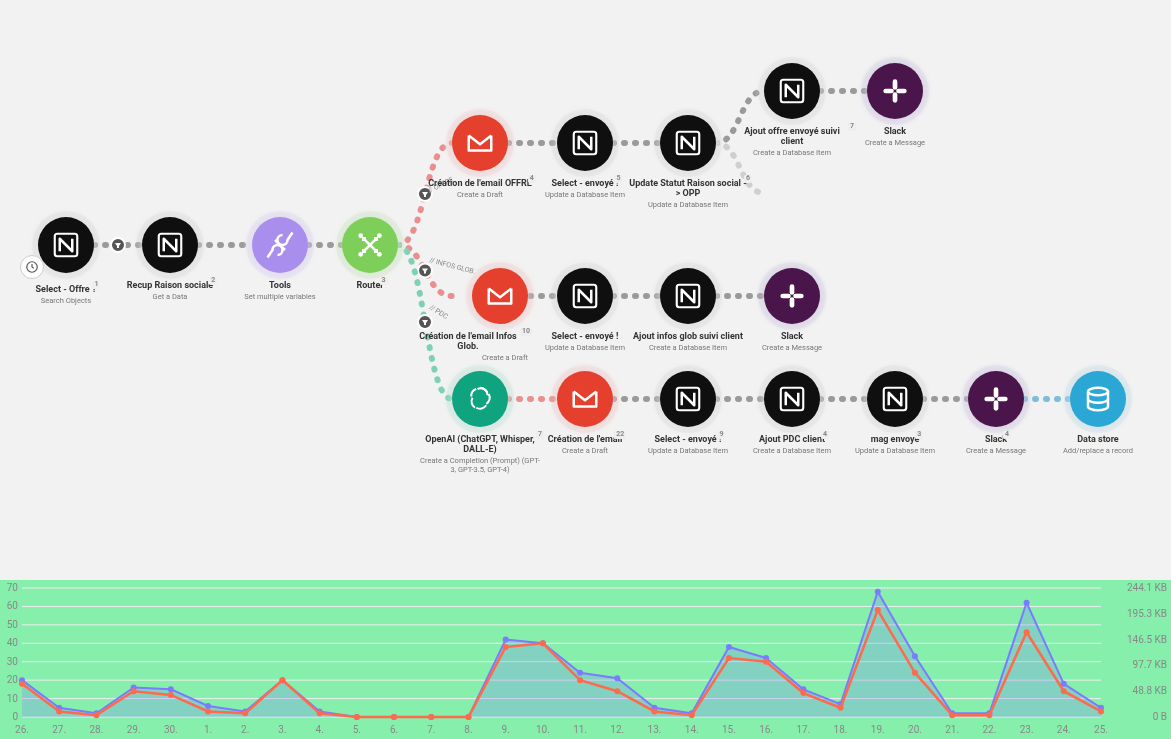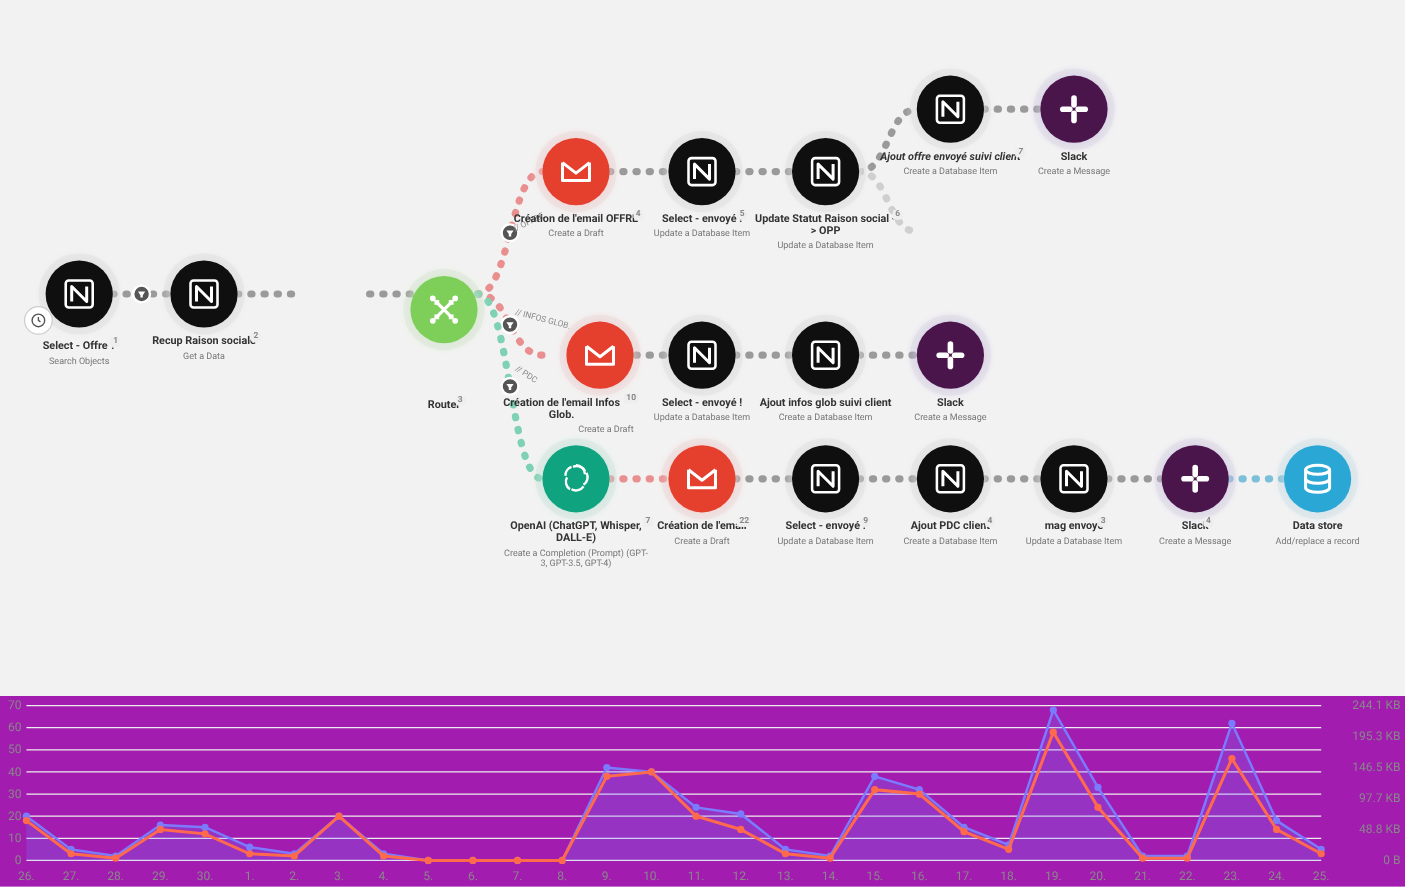--- a/index.html
+++ b/index.html
@@ -102,21 +102,21 @@
   .route-label {
     font-size: 7px;
     fill: #888;
   }
   
   #chart {
     position: absolute;
     left: 0; bottom: 0;
     width: 1171px;
     height: 159px;
-    background: #a21caf;
+    background: #86efac;
   }
   #chart svg { width: 100%; height: 100%; }
   .ytick, .xtick, .ytickR { font-size: 10px; fill: #888; }
   .grid { stroke: #eee; stroke-width: 1; }
   .areaB { fill: rgba(120,120,255,0.25); }
   .lineB { stroke: #7b7bff; stroke-width: 2; fill: none; }
   .dotB  { fill: #7b7bff; }
   .lineR { stroke: #ff6a4d; stroke-width: 2.5; fill: none; }
   .dotR  { fill: #ff6a4d; }
 </style>
@@ -178,21 +178,32 @@
       <div class="circle" style="background: rgb(15, 15, 15);">
         <svg width="30" height="30" viewBox="0 0 24 24">
           <rect x="3" y="3" width="18" height="18" rx="2" fill="none" stroke="#fff" stroke-width="1.7"></rect>
           <path d="M7 17 V7 L17 17 V7" stroke="#fff" stroke-width="2" fill="none" stroke-linejoin="round"></path>
         </svg>
         <div class="halo" style="background: radial-gradient(circle, rgb(230, 230, 230) 35%, transparent 70%);"></div>
       </div>
       <div class="title" style="position: relative;">Recup Raison sociale<span class="badge">2</span><span class="badge">2</span></div>
       <div class="subtitle">Get a Data</div>
     </div>
-    <div class="node" style="left: 370px; top: 230px; gap: 40px;">
+    <div class="node" style="left: 280px; top: 217px;">
+      <div class="circle" style="background: rgb(169, 142, 237);">
+        <svg width="30" height="30" viewBox="0 0 24 24">
+          <path d="M14 4 a4 4 0 1 0 4 4 L22 2 M10 20 a4 4 0 1 0 -4 -4 L2 22" stroke="#fff" stroke-width="2" fill="none"></path>
+          <path d="M8 8 L16 16" stroke="#fff" stroke-width="2"></path>
+        </svg>
+        <div class="halo" style="background: radial-gradient(circle, rgb(230, 220, 255) 35%, transparent 70%);"></div>
+      </div>
+      <div class="title">Tools</div>
+      <div class="subtitle">Set multiple variables</div>
+    </div>
+    <div class="node" style="left: 370px; top: 217px;">
       <div class="circle" style="background: rgb(126, 207, 90);">
         <svg width="32" height="32" viewBox="0 0 24 24">
           <circle cx="5" cy="5" r="1.8" fill="#fff"></circle>
           <circle cx="19" cy="5" r="1.8" fill="#fff"></circle>
           <circle cx="5" cy="19" r="1.8" fill="#fff"></circle>
           <circle cx="19" cy="19" r="1.8" fill="#fff"></circle>
           <path d="M7 7 L17 17 M17 7 L7 17" stroke="#fff" stroke-width="2" marker-end=""></path>
           <path d="M15 17 L17 17 L17 15 M9 7 L7 7 L7 9 M15 7 L17 7 L17 9 M9 17 L7 17 L7 15" stroke="#fff" stroke-width="2" fill="none"></path>
         </svg>
         <div class="halo" style="background: radial-gradient(circle, rgb(217, 242, 207) 35%, transparent 70%);"></div>
@@ -232,21 +243,21 @@
       <div class="subtitle">Update a Database Item</div>
     </div>
     <div class="node" style="left: 792px; top: 63px;">
       <div class="circle" style="background: rgb(15, 15, 15);">
         <svg width="30" height="30" viewBox="0 0 24 24">
           <rect x="3" y="3" width="18" height="18" rx="2" fill="none" stroke="#fff" stroke-width="1.7"></rect>
           <path d="M7 17 V7 L17 17 V7" stroke="#fff" stroke-width="2" fill="none" stroke-linejoin="round"></path>
         </svg>
         <div class="halo" style="background: radial-gradient(circle, rgb(230, 230, 230) 35%, transparent 70%);"></div>
       </div>
-      <div class="title" style="position: relative; font-style: italic;">Ajout offre envoyé suivi client<span class="badge">7</span><span class="badge">7</span></div>
+      <div class="title" style="position: relative;">Ajout offre envoyé suivi client<span class="badge">7</span><span class="badge">7</span></div>
       <div class="subtitle">Create a Database Item</div>
     </div>
     <div class="node" style="left: 895px; top: 63px;">
       <div class="circle" style="background: rgb(74, 21, 75);">
         <svg width="28" height="28" viewBox="0 0 24 24">
           <rect x="10" y="2" width="4" height="9" rx="2" fill="#fff"></rect>
           <rect x="10" y="13" width="4" height="9" rx="2" fill="#fff"></rect>
           <rect x="2" y="10" width="9" height="4" rx="2" fill="#fff"></rect>
           <rect x="13" y="10" width="9" height="4" rx="2" fill="#fff"></rect>
         </svg>

